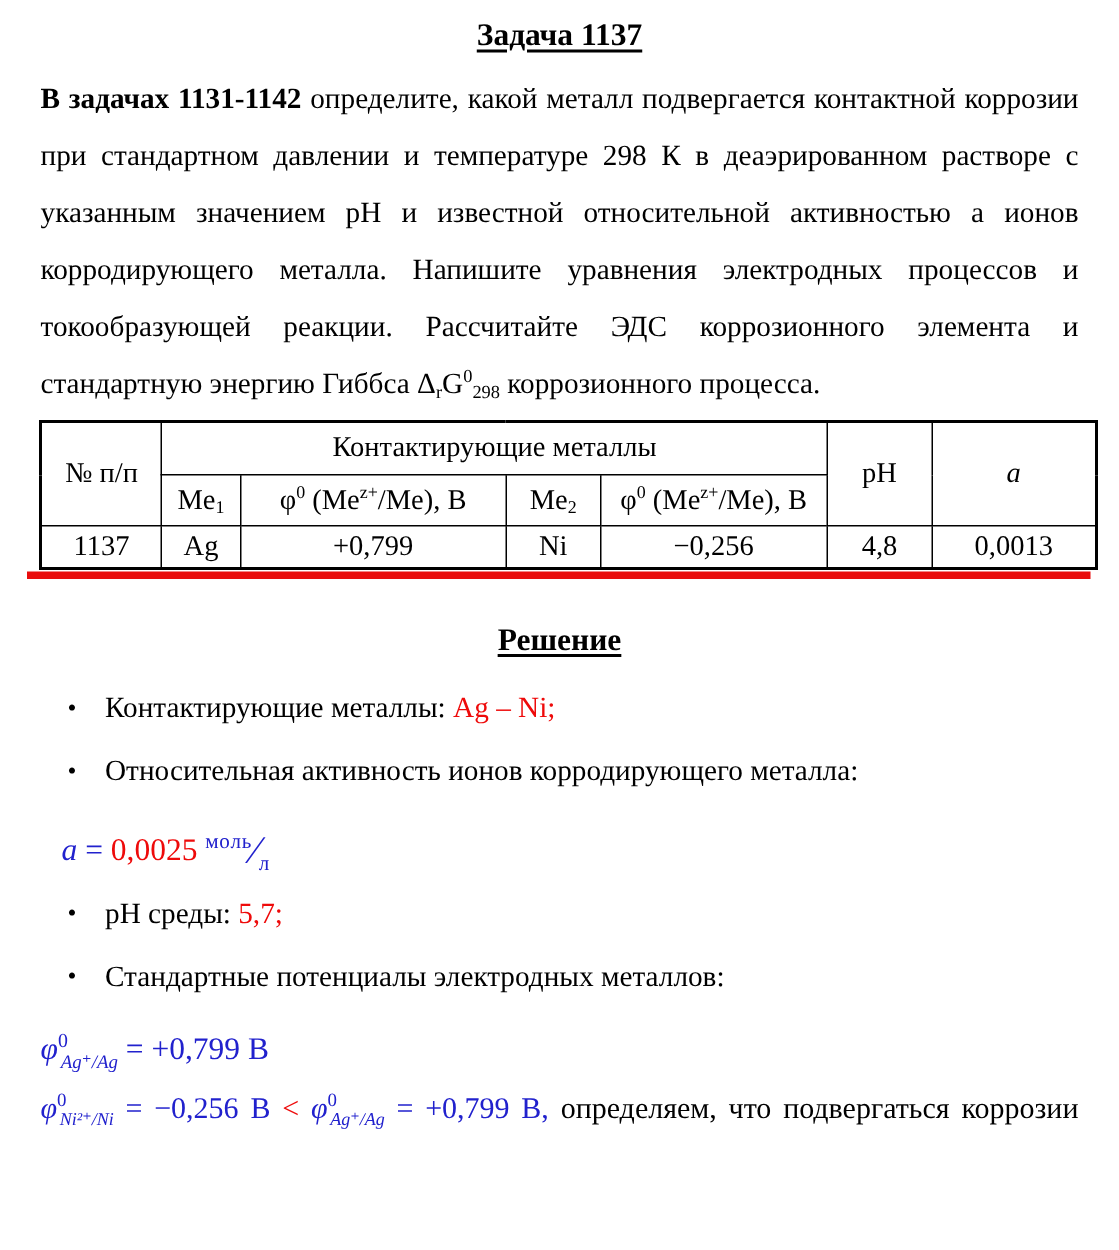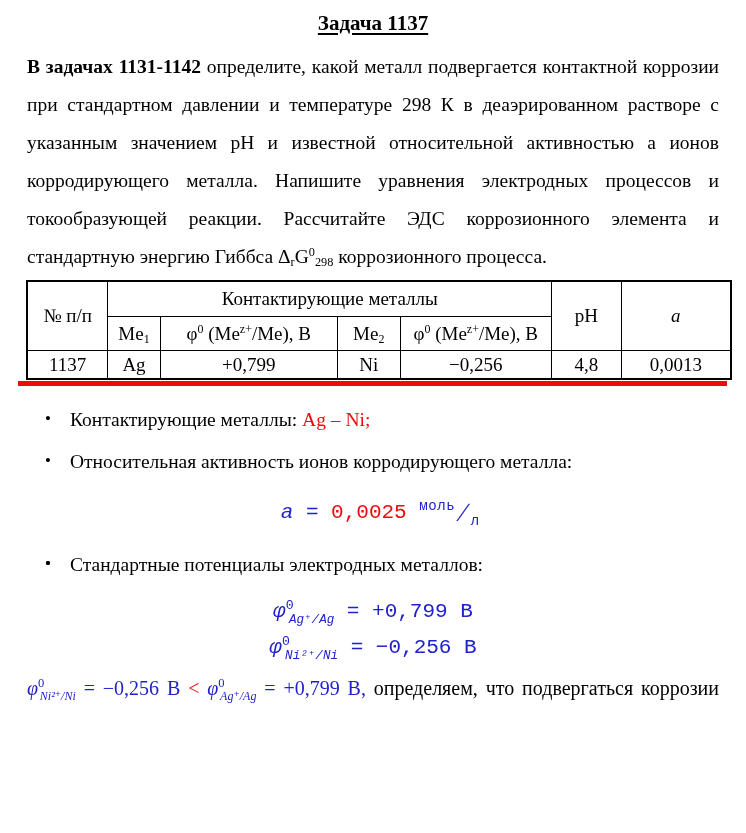--- a/index.html
+++ b/index.html
@@ -69,24 +69,22 @@
     font-size:19.5px;
     line-height:25px;
     margin-bottom:17px;
   }
   .blt{
     position:absolute;left:18px;top:-1px;
     font-size:17px;
   }
 
   .formula{
-    text-align:center;
     color:var(--blue);
     font-size:21px;
-    font-family:Liberation Mono, monospace;
   }
   .formula-activity{
     margin:13px 0 9px 14px;
     line-height:44px;
   }
   .formula-phi{line-height:36px;margin:0;}
   .phi-block{margin-top:11px;}
 
   .conclusion{
     font-size:19.5px;line-height:39px;
@@ -150,45 +148,46 @@
       <td>Ni</td>
       <td>−0,256</td>
       <td>4,8</td>
       <td>0,0013</td>
     </tr>
   </tbody>
     </table>
 
   <div class="red-rule"></div>
 
+  <h2 class="heading solution-heading">Решение</h2>
 
   <ul class="blist first">
     <li>
       <span class="blt">•</span>
       <span><span>Контактирующие металлы: </span><span class="red">Ag – Ni;</span></span>
     </li>
     <li>
       <span class="blt">•</span>
       <span><span>Относительная активность ионов корродирующего металла:</span></span>
     </li>
   </ul>
 
   <div class="formula formula-activity"><span class="i">a</span><span> = </span><span class="red">0,0025</span><span> </span><span class="ftop">моль</span><span class="fsl">∕</span><span class="fbot">л</span></div>
 
   <ul class="blist">
     <li>
       <span class="blt">•</span>
+      <span><span>pH среды: </span><span class="red">5,7;</span></span>
     </li>
     <li>
       <span class="blt">•</span>
       <span><span>Стандартные потенциалы электродных металлов:</span></span>
     </li>
   </ul>
 
   <div class="phi-block">
     <div class="formula formula-phi"><span class="i">φ</span><span class="sup">0</span><span class="subu i">Ag⁺/Ag</span><span> = +0,799 В</span></div>
-    <div class="formula formula-phi"><span class="i">φ</span><span class="sup">0</span><span class="subu i">Ni²⁺/Ni</span><span> = −0,256 В</span></div>
   </div>
 
 
   <p class="conclusion-formula"><span class="blue i">φ</span><span class="blue sup">0</span><span class="blue subu i">Ni²⁺/Ni</span><span class="blue"> = −0,256 В </span><span class="red">&lt;</span><span class="blue i"> φ</span><span class="blue sup">0</span><span class="blue subu i">Ag⁺/Ag</span><span class="blue"> = +0,799 В,</span><span> определяем, что подвергаться коррозии</span></p>
 
 </div>
 
 </body></html>

